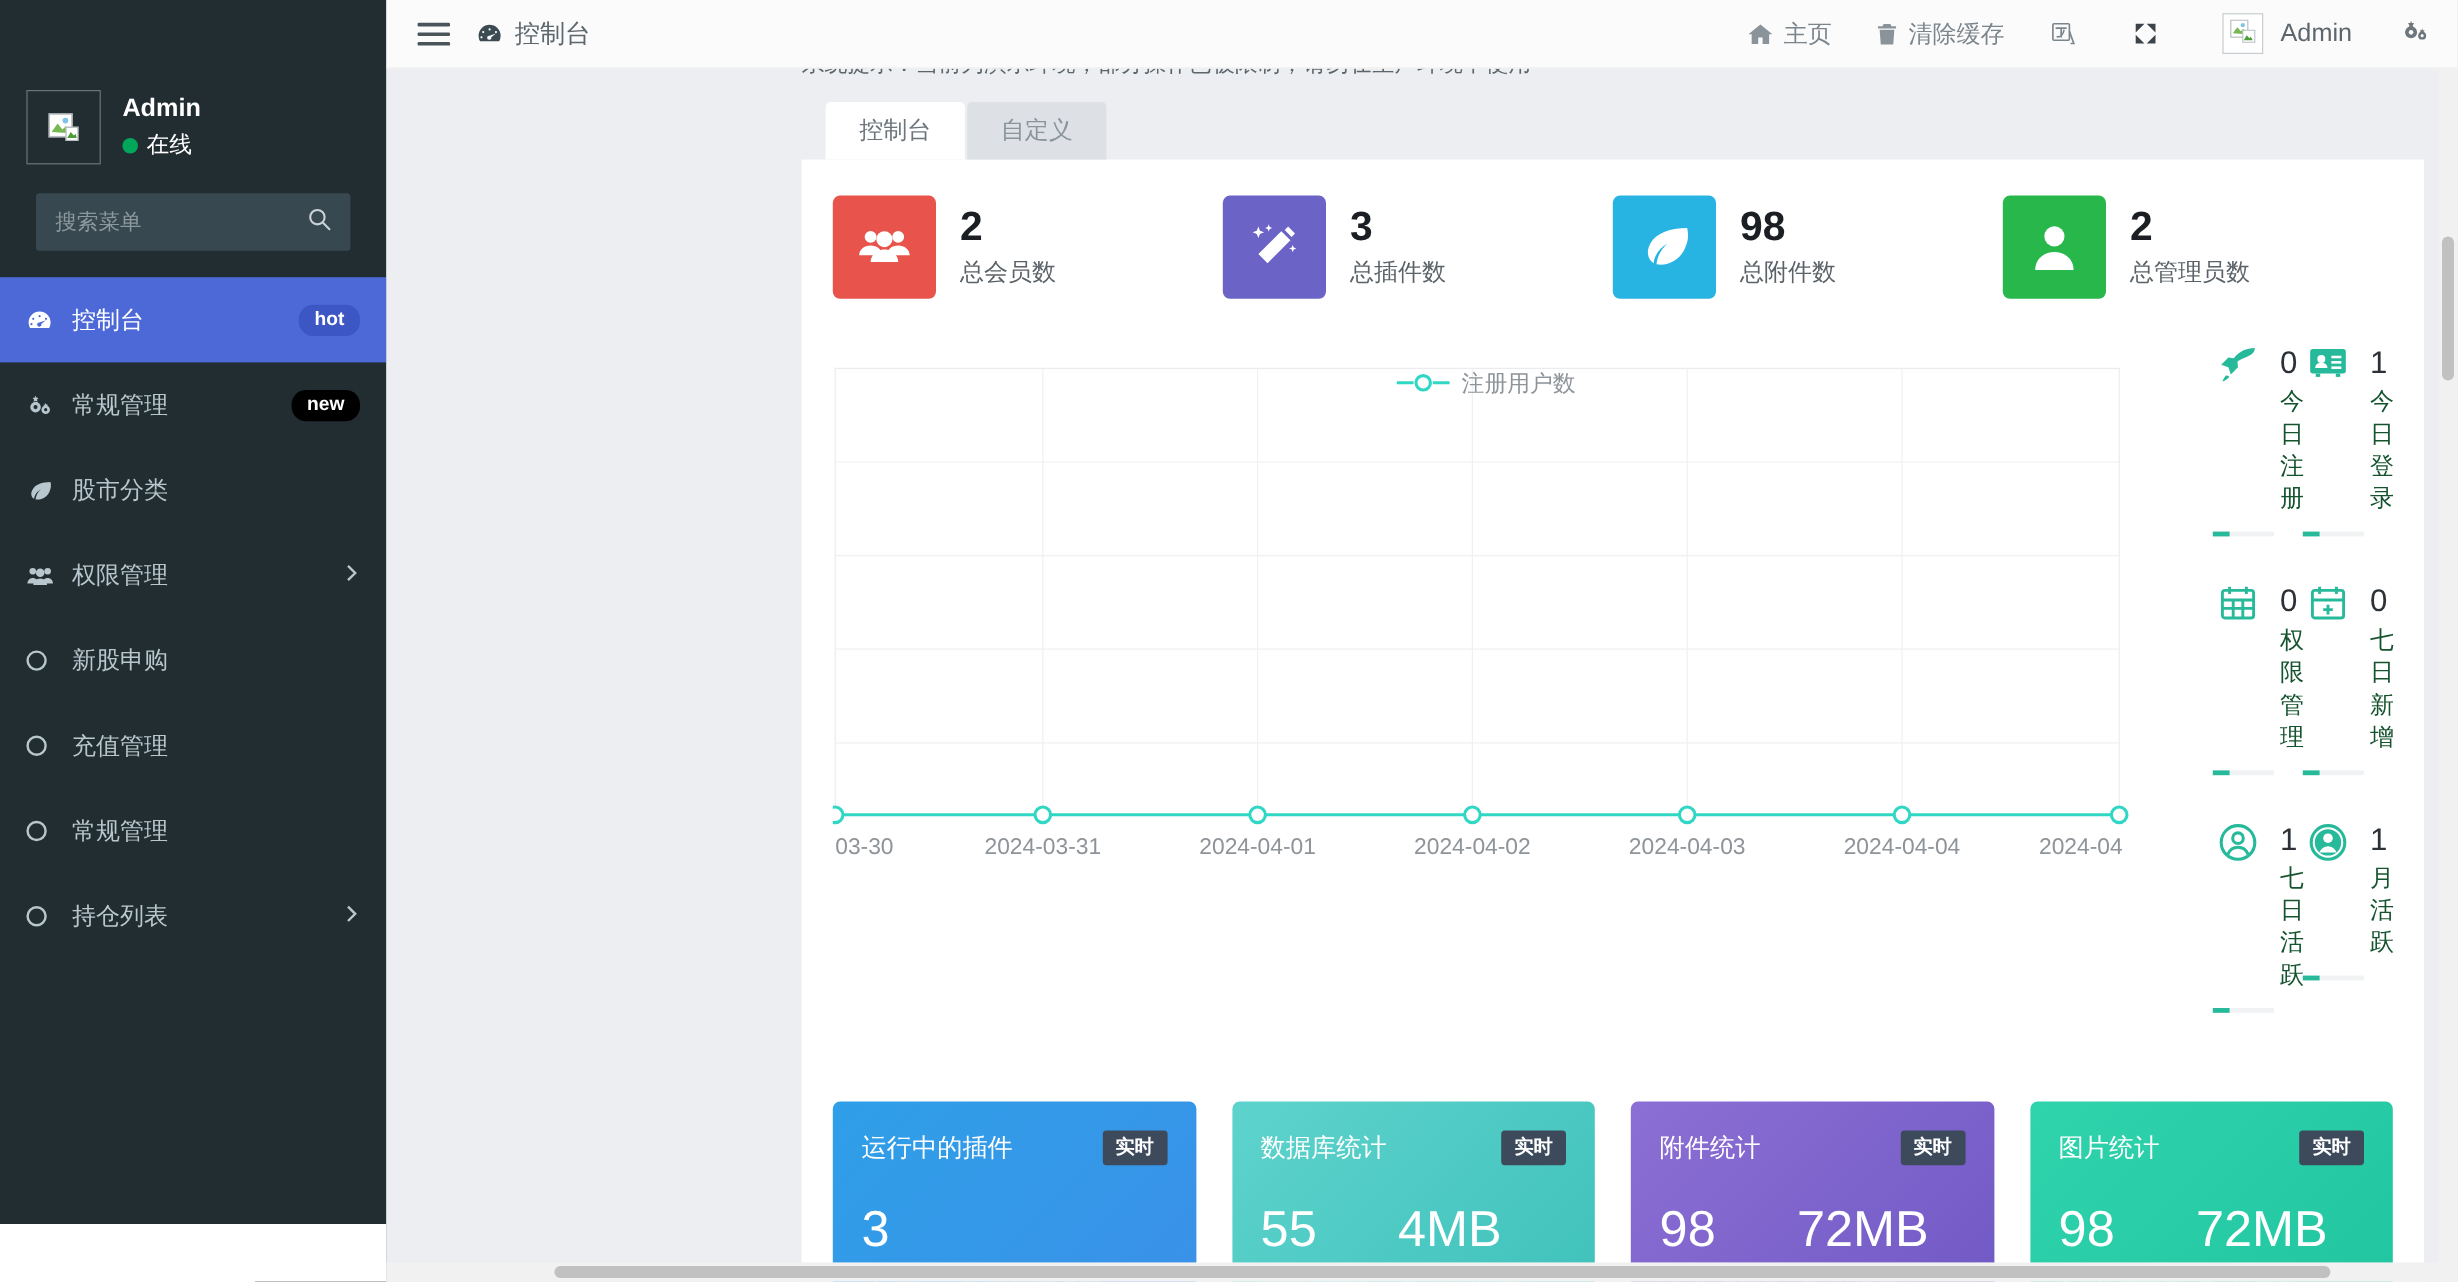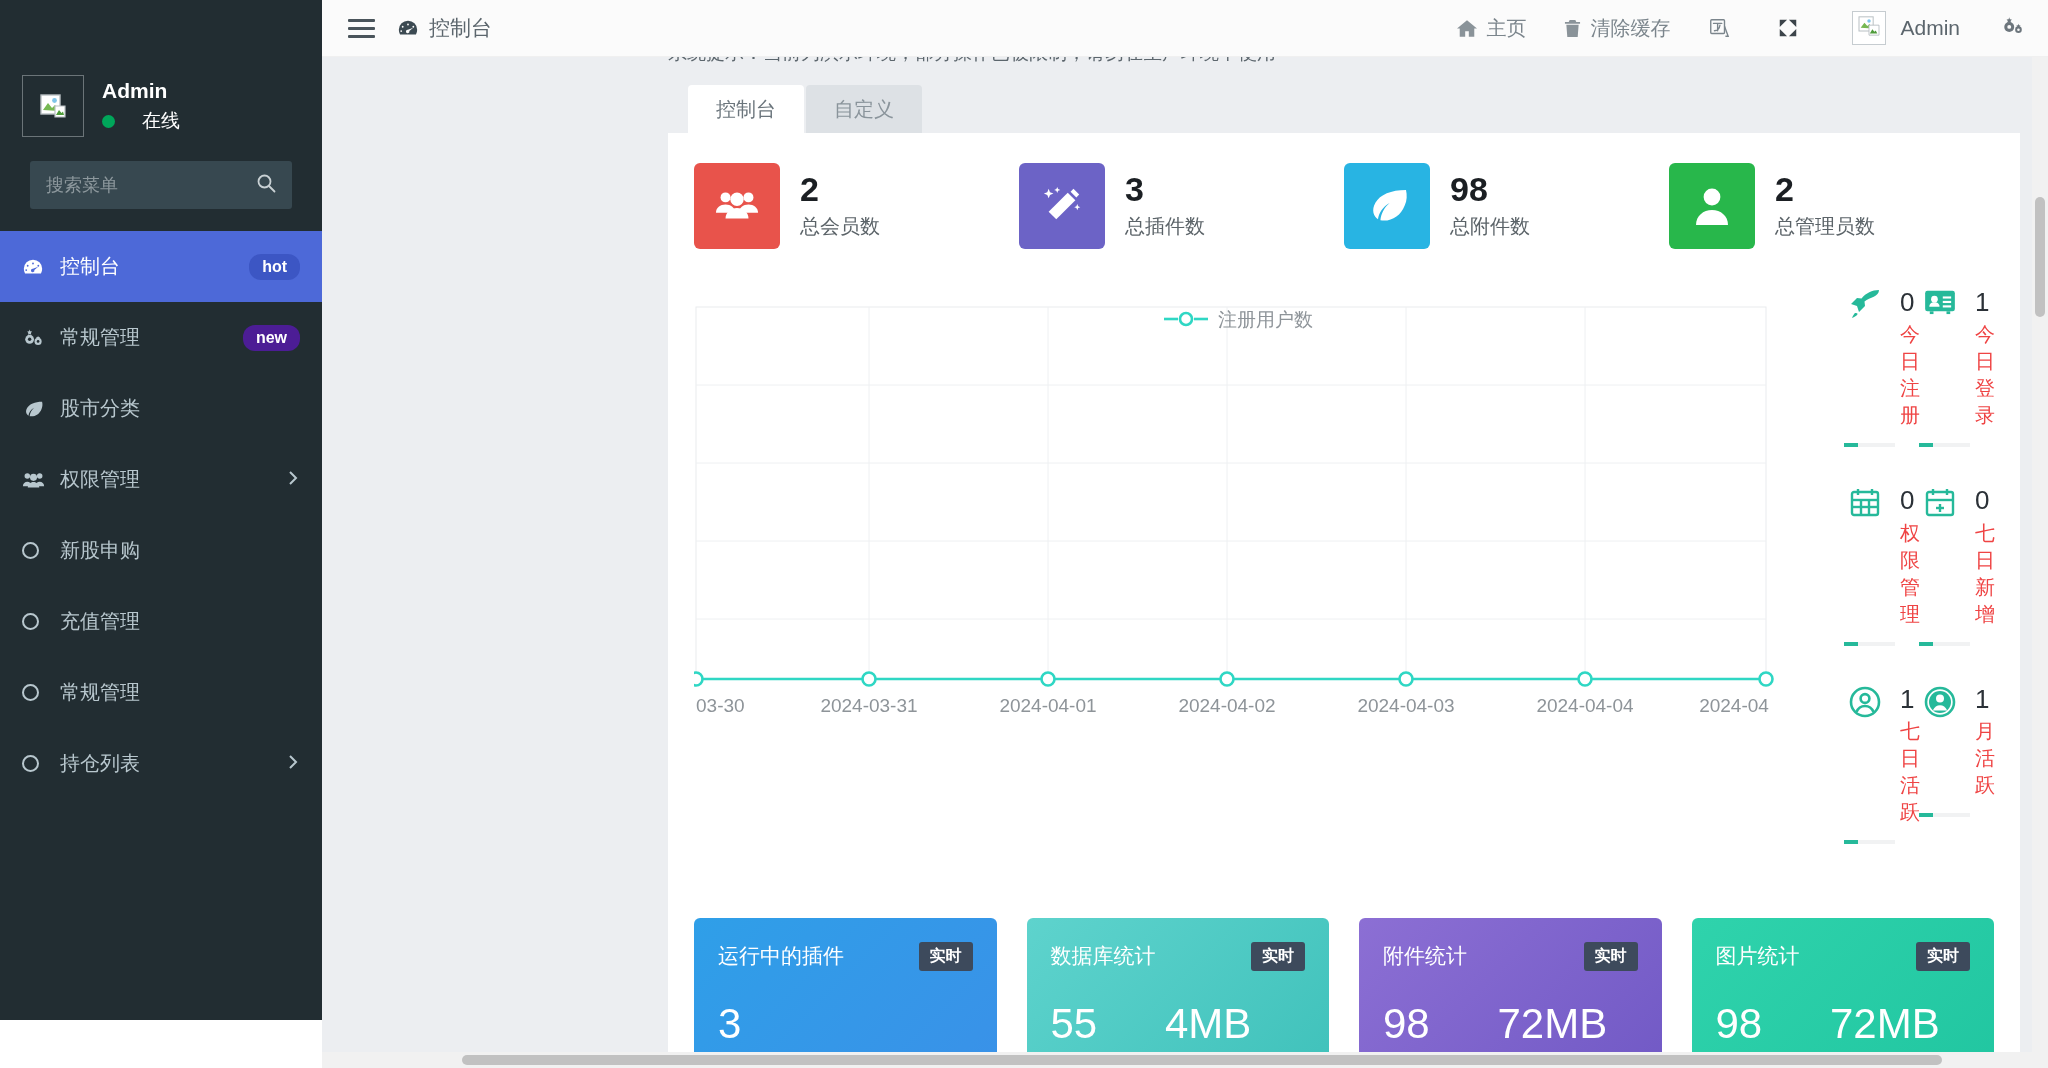--- a/index.html
+++ b/index.html
@@ -19,21 +19,21 @@
   .sb-user { display: flex; align-items: center; padding: 18px 0 18px 22px; }
   .avatar-box {
     width: 62px; height: 62px; border: 1px solid #6b7478;
     background: #222d32; display: flex; align-items: center; justify-content: center;
     flex: 0 0 62px;
   }
   .broken-img { width: 26px; height: 24px; position: relative; }
   .broken-img svg { display:block; }
   .sb-user-info { margin-left: 18px; }
   .sb-user-name { color: #fff; font-size: 21px; font-weight: bold; line-height: 1.25; }
-  .sb-user-status { display: flex; align-items: center; margin-top: 4px; gap: 20px; }
+  .sb-user-status { display: flex; align-items: center; margin-top: 4px; }
   .dot-online { width: 13px; height: 13px; border-radius: 50%; background: #00a65a; margin-right: 7px; }
   .sb-user-status span { color: #fff; font-size: 19px; }
 
   .sb-search { padding: 0 30px; margin-top: 6px; }
   .sb-search-wrap {
     position: relative; background: #374850; border-radius: 3px; height: 48px;
     display: flex; align-items: center;
   }
   .sb-search-wrap input {
     background: transparent; border: none; outline: none; color: #c9d1d4;
@@ -53,21 +53,21 @@
     color: #b8c7ce;
   }
   .sb-item .sb-label { margin-left: 8px; white-space: nowrap; }
   .sb-item.active { background: #4d69d8; color: #fff; }
   .sb-item.active .sb-ic { color: #fff; }
   .sb-badge {
     position: absolute; right: 22px; top: 50%; transform: translateY(-50%);
     font-size: 16px; font-weight: bold; border-radius: 12px; padding: 4px 13px; color: #fff;
   }
   .sb-badge.hot { background: #3c56c4; }
-  .sb-badge.new { background: #4c1d95; }
+  .sb-badge.new { background: #000000; }
   .sb-caret { position: absolute; right: 24px; top: 50%; transform: translateY(-50%); color: #b8c7ce; font-size: 16px; }
   .ring { width: 17px; height: 17px; border: 2.5px solid #b8c7ce; border-radius: 50%; display: inline-block; }
 
   
   .main { flex: 1; height: 1068px; position: relative; background: #eceef1; overflow: hidden; }
 
   .topbar {
     height: 57px; background: #fbfbfb; display: flex; align-items: center;
     border-bottom: 1px solid #f0f0f0; position: relative; z-index: 5;
   }
@@ -121,21 +121,21 @@
   .mid { display: flex; margin-top: 40px; }
   .chart-wrap { width: 1100px; flex: 0 0 1100px; position: relative; }
   .side-stats { flex: 1; margin-left: 50px; display: flex; flex-wrap: wrap; align-content: flex-start; }
   .mini {
     width: 50%; padding: 0 24px 0 0; margin-bottom: 40px;
   }
   .mini-inner { display: flex; align-items: flex-start; }
   .mini-ic { width: 42px; flex: 0 0 42px; color: #26b99a; display: flex; align-items: center; justify-content: center; }
   .mini-txt { margin-left: 14px; }
   .mini-num { font-size: 26px; color: #2b3137; line-height: 1.05; }
-  .mini-lbl { font-size: 20px; color: #ef4444; margin-top: 5px; }
+  .mini-lbl { font-size: 20px; color: #14532d; margin-top: 5px; }
   .mini-bar { height: 4px; background: #f1f2f3; margin-top: 14px; position: relative; }
   .mini-bar i { position: absolute; left: 0; top: 0; bottom: 0; background: #26b99a; display: block; }
 
   
   .cards-row { display: flex; margin-top: 34px; gap: 30px; }
   .gcard { flex: 1; border-radius: 6px; padding: 24px 24px 26px 24px; color: #fff; position: relative; min-height: 228px; }
   .gcard-head { display: flex; align-items: flex-start; justify-content: space-between; }
   .gcard-title { font-size: 21px; }
   .rt-badge { background: #3d4a5c; color: #fff; font-size: 16px; font-weight: bold; border-radius: 3px; padding: 4px 11px; }
   .gcard-body { display: flex; margin-top: 32px; }

